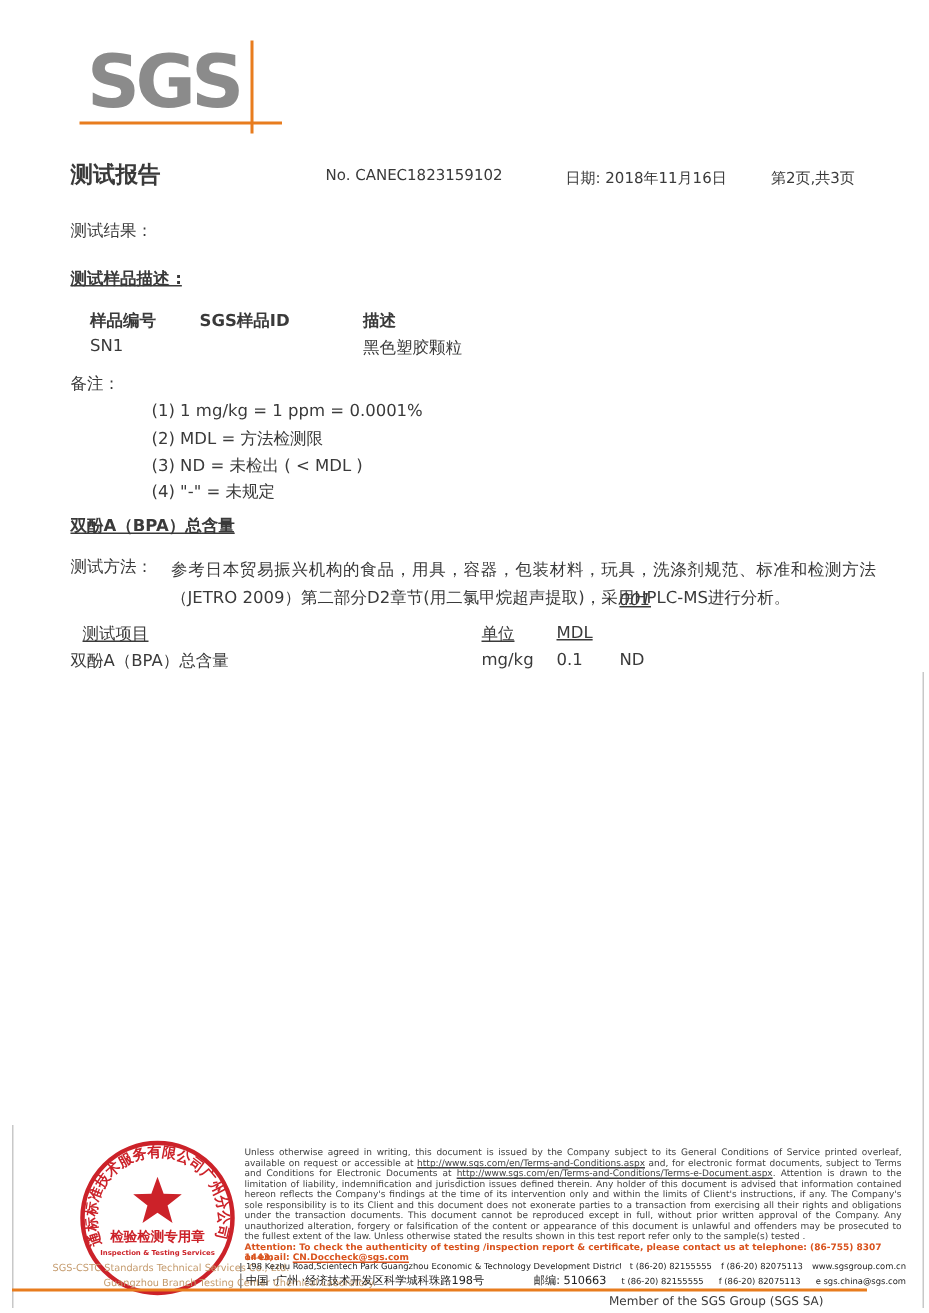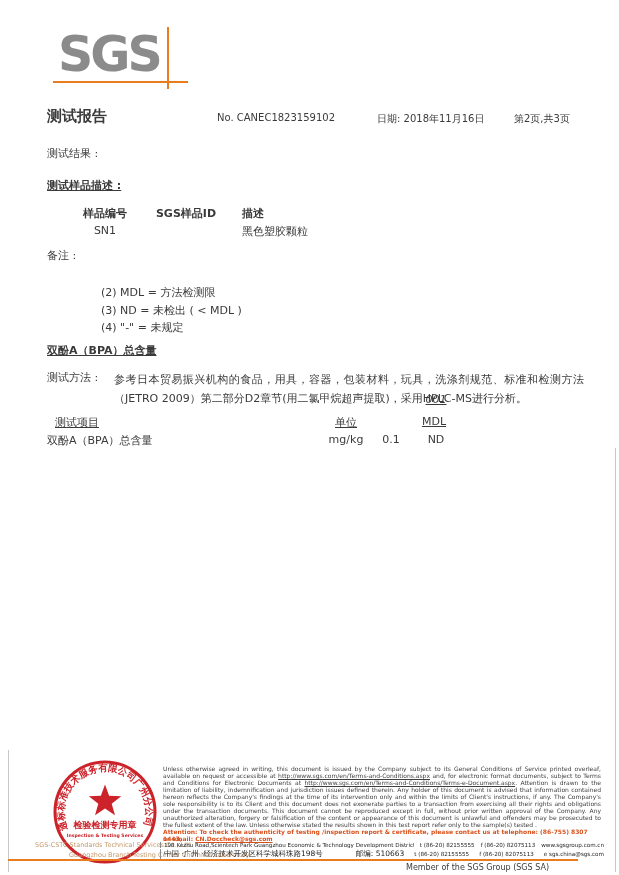--- a/index.html
+++ b/index.html
@@ -16,21 +16,21 @@
   .report-title{position:absolute;left:47px;top:107px;font-size:15px;font-weight:bold;}
   .hdr{position:absolute;top:112px;font-size:10px;}
   .hdr-no{left:217px;}
   .hdr-date{left:377px;}
   .hdr-page{left:514px;}
   
   .lbl{position:absolute;font-size:11px;}
   .u{text-decoration:underline;}
   .b{font-weight:bold;}
   .cell{position:absolute;font-size:11px;}
-  .ctr{text-align:center;}
+  .ctr{}
   .notes-item{position:absolute;left:101px;font-size:11px;}
   .method-text{position:absolute;left:114px;top:370px;width:470px;font-size:11px;
     line-height:19px;text-align:justify;}
   .rt-head{font-size:11px;text-decoration:underline;}
   .italic{font-style:italic;}
   
   .vline{position:absolute;width:1px;background:#c8c8c8;}
   .vline-right{left:615px;top:448px;height:424px;}
   .vline-left{left:8px;top:750px;height:122px;}
   .stamp{position:absolute;left:40px;top:758px;}
@@ -69,31 +69,32 @@
   <div class="lbl" style="left:47px;top:146px;">测试结果 :</div>
   <div class="lbl b u" style="left:47px;top:178px;">测试样品描述 :</div>
 
   <div class="cell b ctr" style="left:60px;top:206px;width:90px;">样品编号</div>
   <div class="cell b ctr" style="left:133px;top:206px;width:106px;">SGS样品ID</div>
   <div class="cell b" style="left:242px;top:206px;">描述</div>
   <div class="cell ctr" style="left:60px;top:224px;width:90px;">SN1</div>
   <div class="cell" style="left:242px;top:224px;">黑色塑胶颗粒</div>
 
   <div class="lbl" style="left:47px;top:248px;">备注 :</div>
+  <div class="notes-item" style="top:267px;">(1) 1 mg/kg = 1 ppm = 0.0001%</div>
   <div class="notes-item" style="top:285px;">(2) MDL = 方法检测限</div>
   <div class="notes-item" style="top:303px;">(3) ND = 未检出 ( &lt; MDL )</div>
   <div class="notes-item" style="top:320px;">(4) "-" = 未规定</div>
 
   <div class="lbl b u" style="left:47px;top:343px;">双酚A（BPA）总含量</div>
   <div class="lbl" style="left:47px;top:370px;">测试方法 :</div>
   <div class="method-text">参考日本贸易振兴机构的食品，用具，容器，包装材料，玩具，洗涤剂规范、标准和检测方法（JETRO 2009）第二部分D2章节(用二氯甲烷超声提取)，采用HPLC-MS进行分析。</div>
 
   <div class="cell rt-head" style="left:55px;top:415px;">测试项目</div>
   <div class="cell rt-head ctr" style="left:321px;top:415px;width:50px;">单位</div>
-  <div class="cell rt-head ctr" style="left:371px;top:415px;width:40px;margin-left:43px;">MDL</div>
+  <div class="cell rt-head ctr" style="left:371px;top:415px;width:40px;">MDL</div>
   <div class="cell rt-head ctr italic" style="left:413px;top:393px;width:46px;">001</div>
   <div class="cell" style="left:47px;top:433px;">双酚A（BPA）总含量</div>
   <div class="cell ctr" style="left:321px;top:433px;width:50px;">mg/kg</div>
   <div class="cell ctr" style="left:371px;top:433px;width:40px;">0.1</div>
   <div class="cell ctr" style="left:413px;top:433px;width:46px;">ND</div>
 
   <div class="vline vline-right"></div>
   <div class="vline vline-left"></div>
 
   <svg class="stamp" width="130" height="112" viewBox="0 0 130 112">

